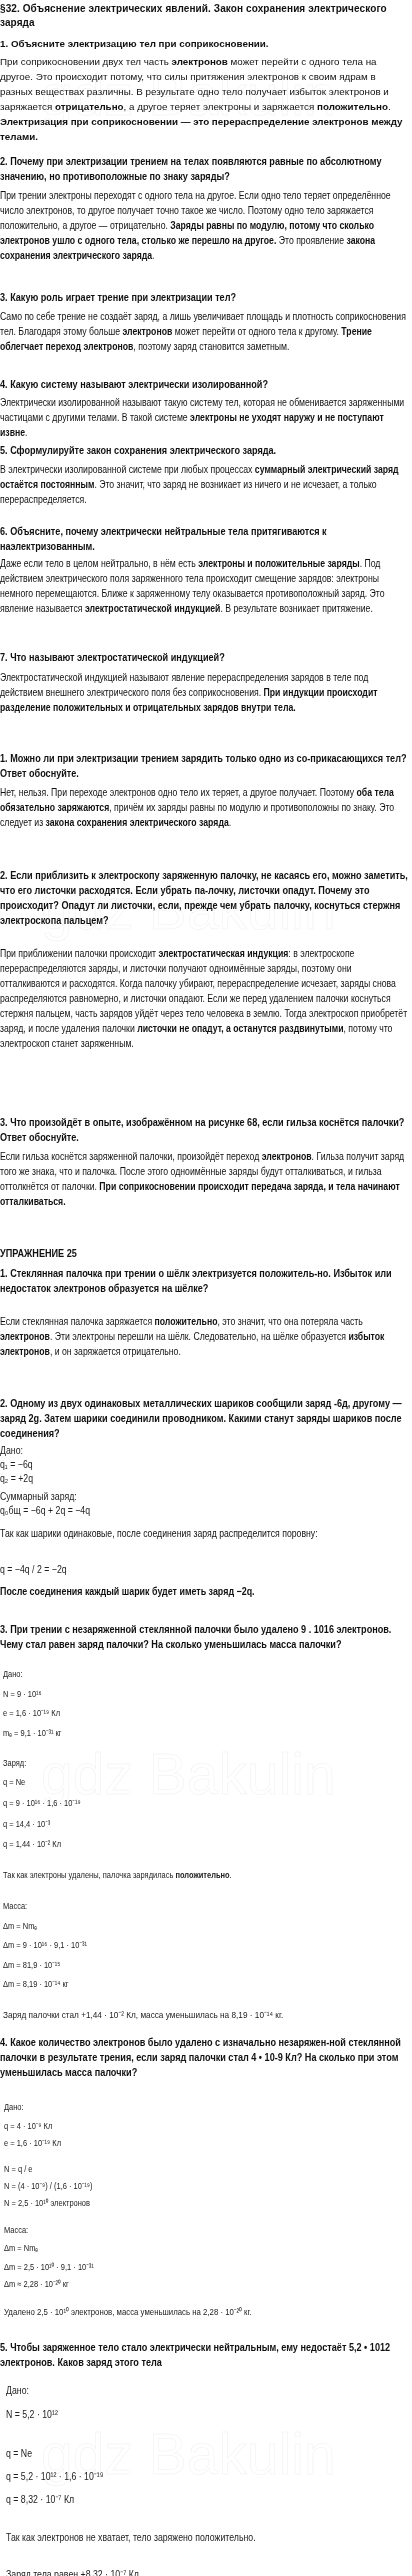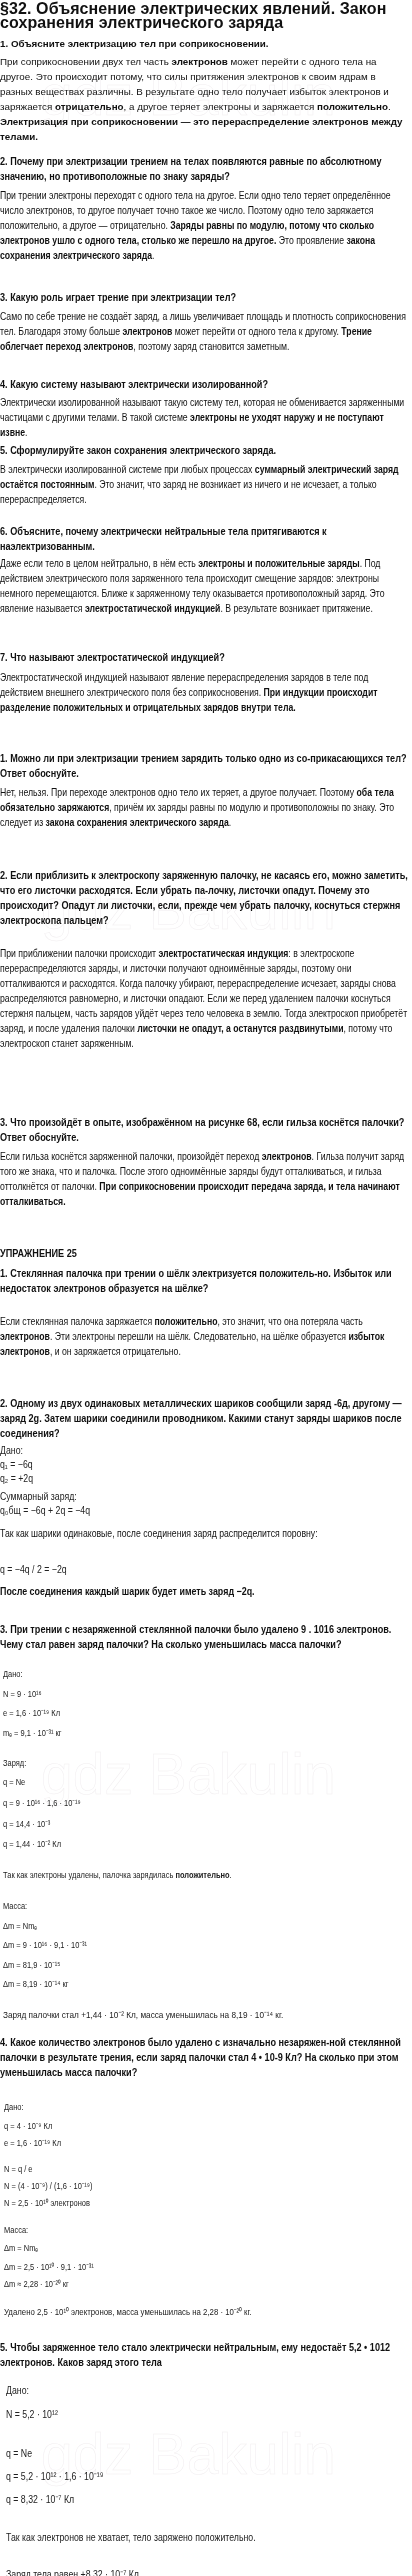--- a/index.html
+++ b/index.html
@@ -8,21 +8,21 @@
     height: 3008px;
     overflow: hidden;
     position: relative;
     color: #111111;
     font-family: "Liberation Sans", sans-serif;
   }
   .page { position: relative; width: 412px; }
   .blk { position: absolute; left: 0; width: 410px; }
   .title {
     font-family: "Liberation Sans", sans-serif;
-    font-weight: bold; font-size: 16px; line-height: 14px; letter-spacing: 0.1px;
+    font-weight: bold; font-size: 10px; line-height: 14px; letter-spacing: 0.1px;
   }
   .h {
     font-family: "Liberation Sans", sans-serif;
     font-weight: bold; font-size: 10.6px; line-height: 15px;
     transform-origin: left top; transform: scaleX(0.86); width: 477px;
   }
   .h.wide { transform: none; width: 410px; font-size: 9.8px; line-height: 15px; }
   .p {
     font-family: "Liberation Sans", sans-serif;
     font-size: 10.6px; line-height: 15px;

